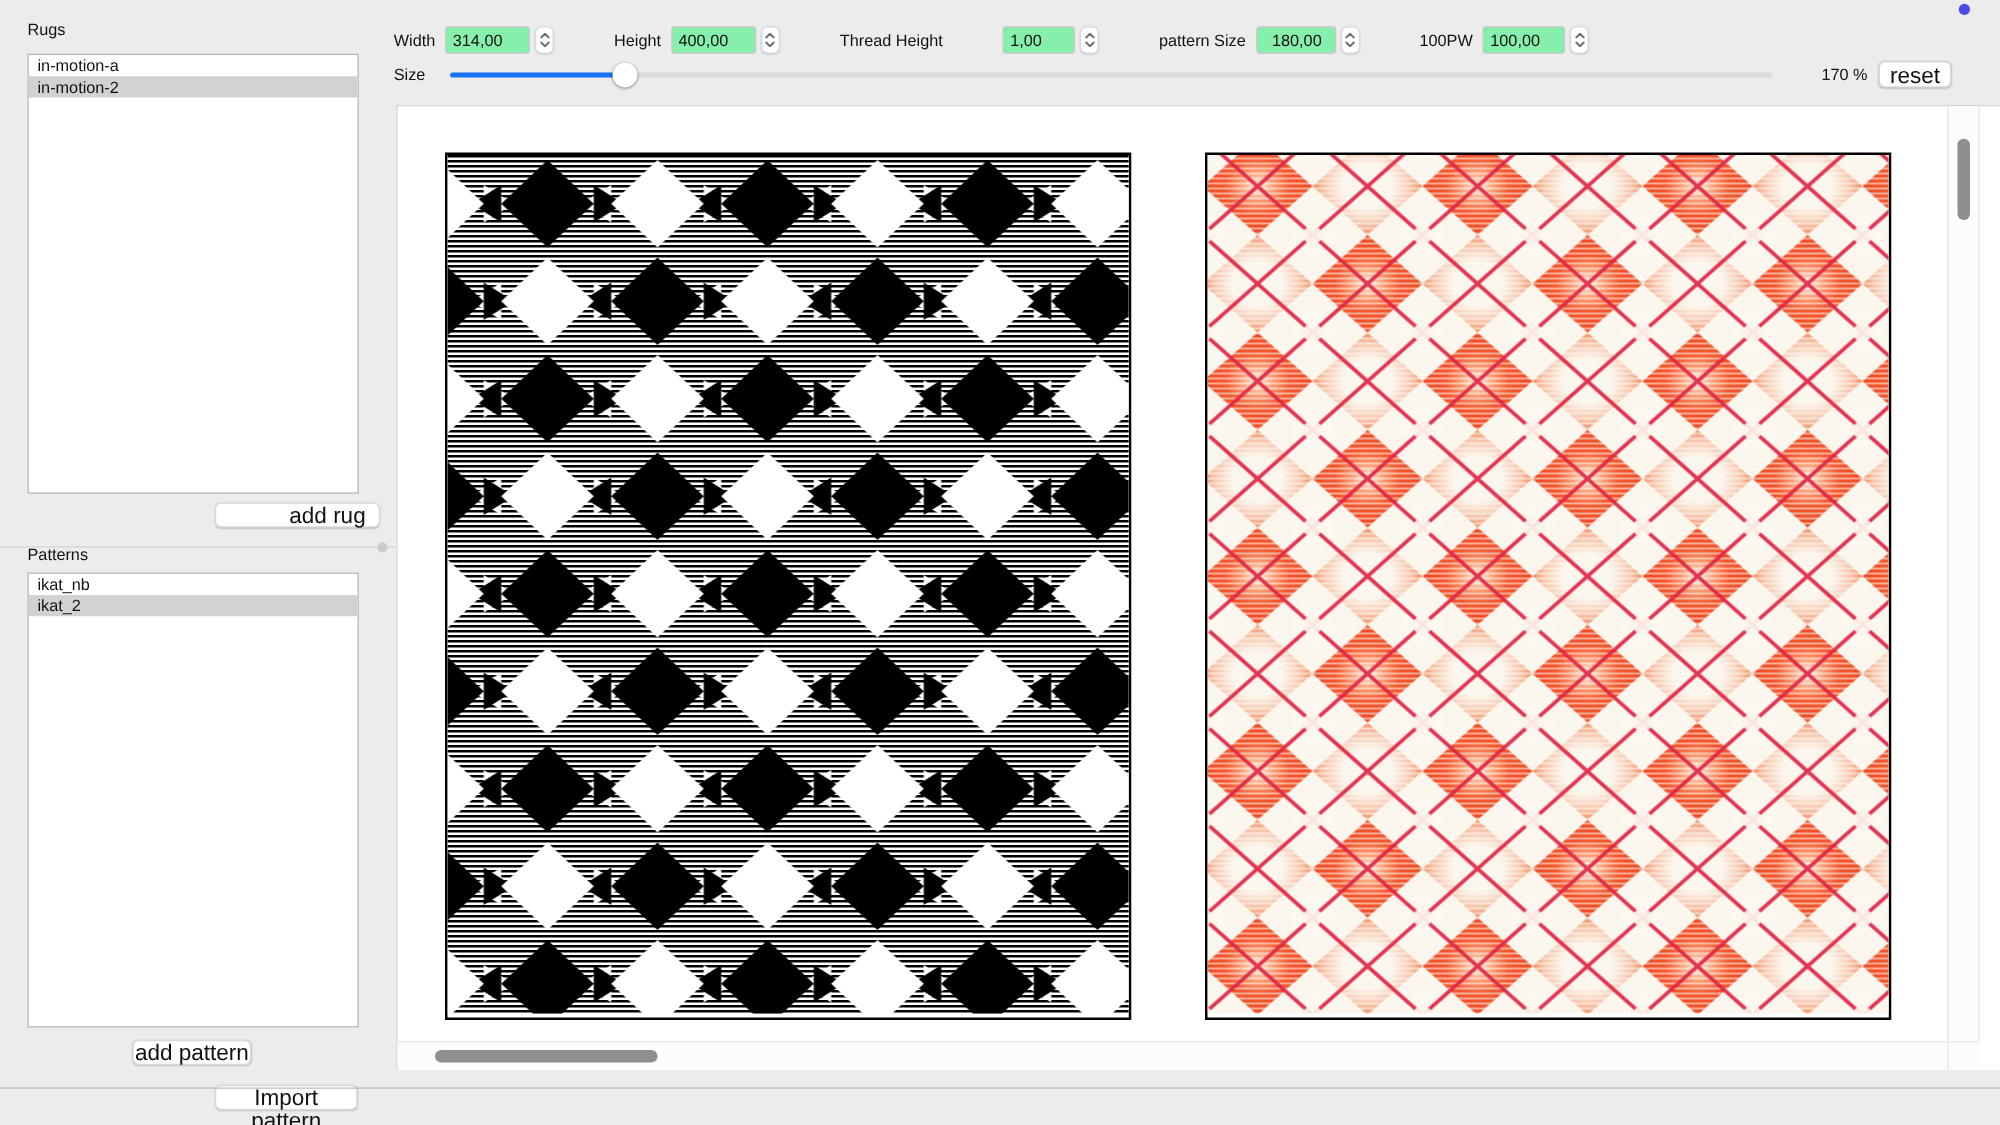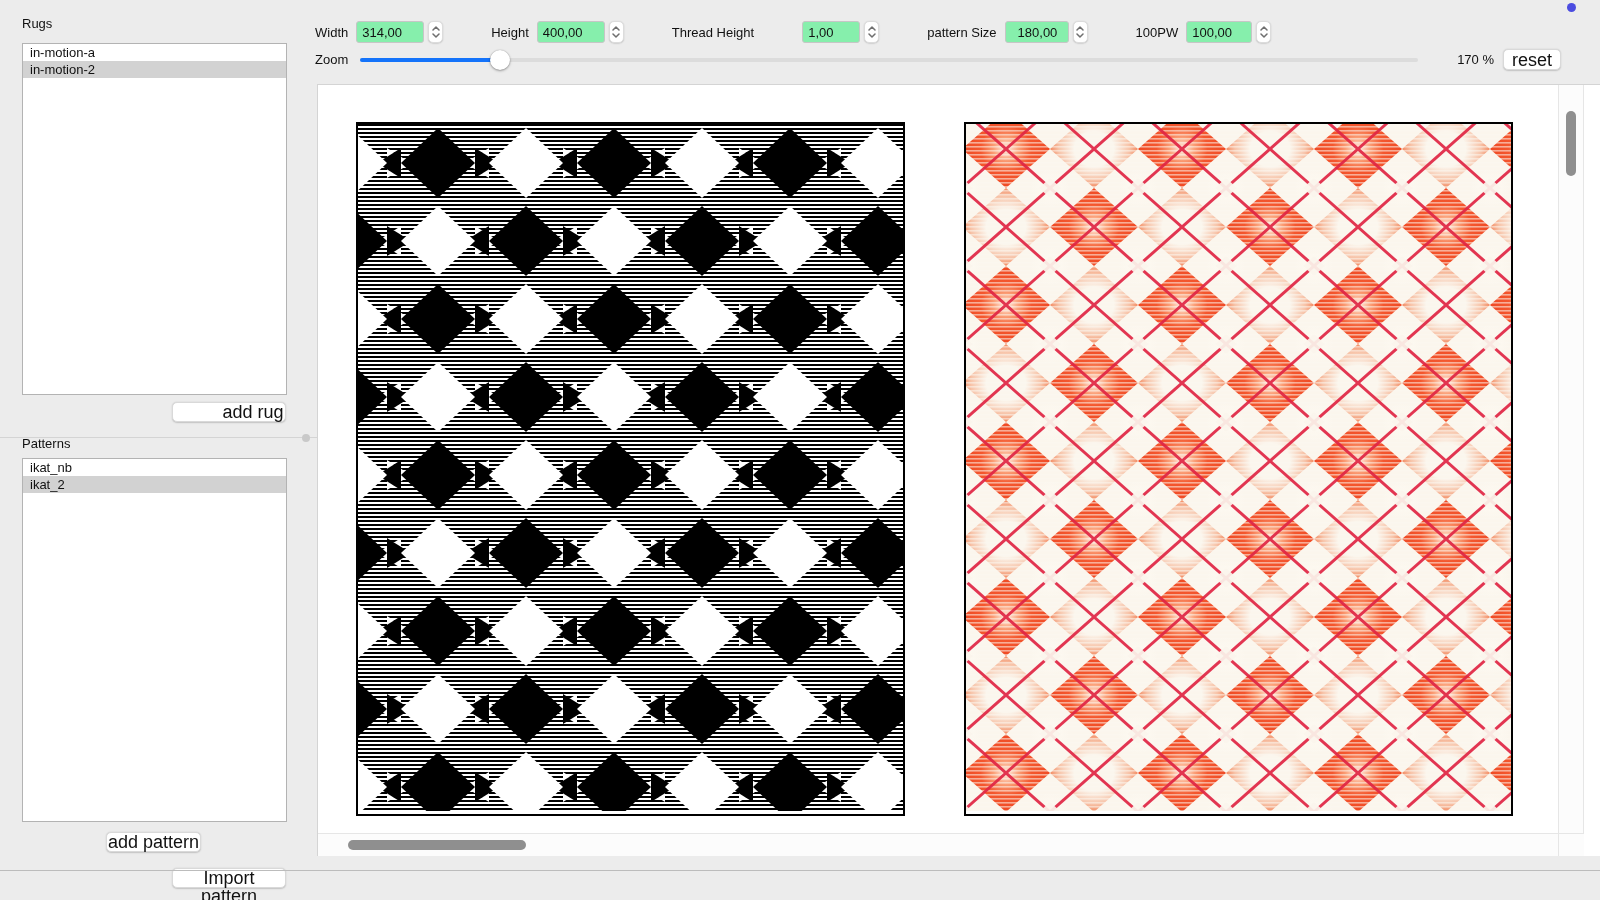--- a/index.html
+++ b/index.html
@@ -96,21 +96,21 @@
 </head>
 <body>
 
 <div class="abs" style="left:22px; top:16px;">Rugs</div>
 
 <div class="listbox" style="top:43px; height:352px;">
   <div class="list-row">in-motion-a</div>
   <div class="list-row selected">in-motion-2</div>
 </div>
 
-<button class="mac-btn" style="left:172px; top:402px; width:114px; height:20px;padding-left:48px;">add rug</button>
+<button class="mac-btn" style="left:172px; top:402px; width:132px; height:20px;padding-left:48px;">add rug</button>
 
 <div class="splitter-line"></div>
 <div class="splitter-dot"></div>
 
 <div class="abs" style="left:22px; top:436px;">Patterns</div>
 
 <div class="listbox" style="top:458px; height:364px;">
   <div class="list-row">ikat_nb</div>
   <div class="list-row selected">ikat_2</div>
 </div>
@@ -175,21 +175,21 @@
           <path d="M1 4 L4 1 L7 4" fill="none" stroke="#6f6f6f" stroke-width="1.5" stroke-linecap="round" stroke-linejoin="round"></path>
         </svg>
       <svg width="8" height="5" viewBox="0 0 8 5" style="margin-top:2px">
           <path d="M1 1 L4 4 L7 1" fill="none" stroke="#6f6f6f" stroke-width="1.5" stroke-linecap="round" stroke-linejoin="round"></path>
         </svg>
     </div>
   </div>
 </div>
 
 <div class="zoom-row">
-  <span class="zoom-label">Zoom</span>
+  <span class="zoom-label">Size</span>
   <div class="slider">
     <div class="slider-track"></div>
     <div class="slider-fill" style="width: 13.2%; background: rgb(20, 115, 250);"></div>
     <div class="slider-thumb" style="left: calc(13.2% - 10px);"></div>
   </div>
   <span class="zoom-percent">170 %</span>
   <button class="mac-btn reset-btn">reset</button>
 </div>
 
 <div class="main-panel">

